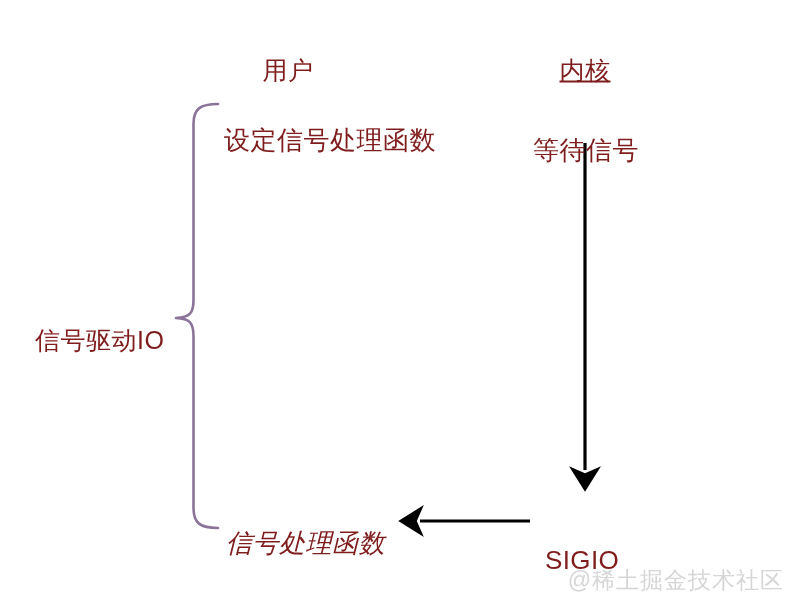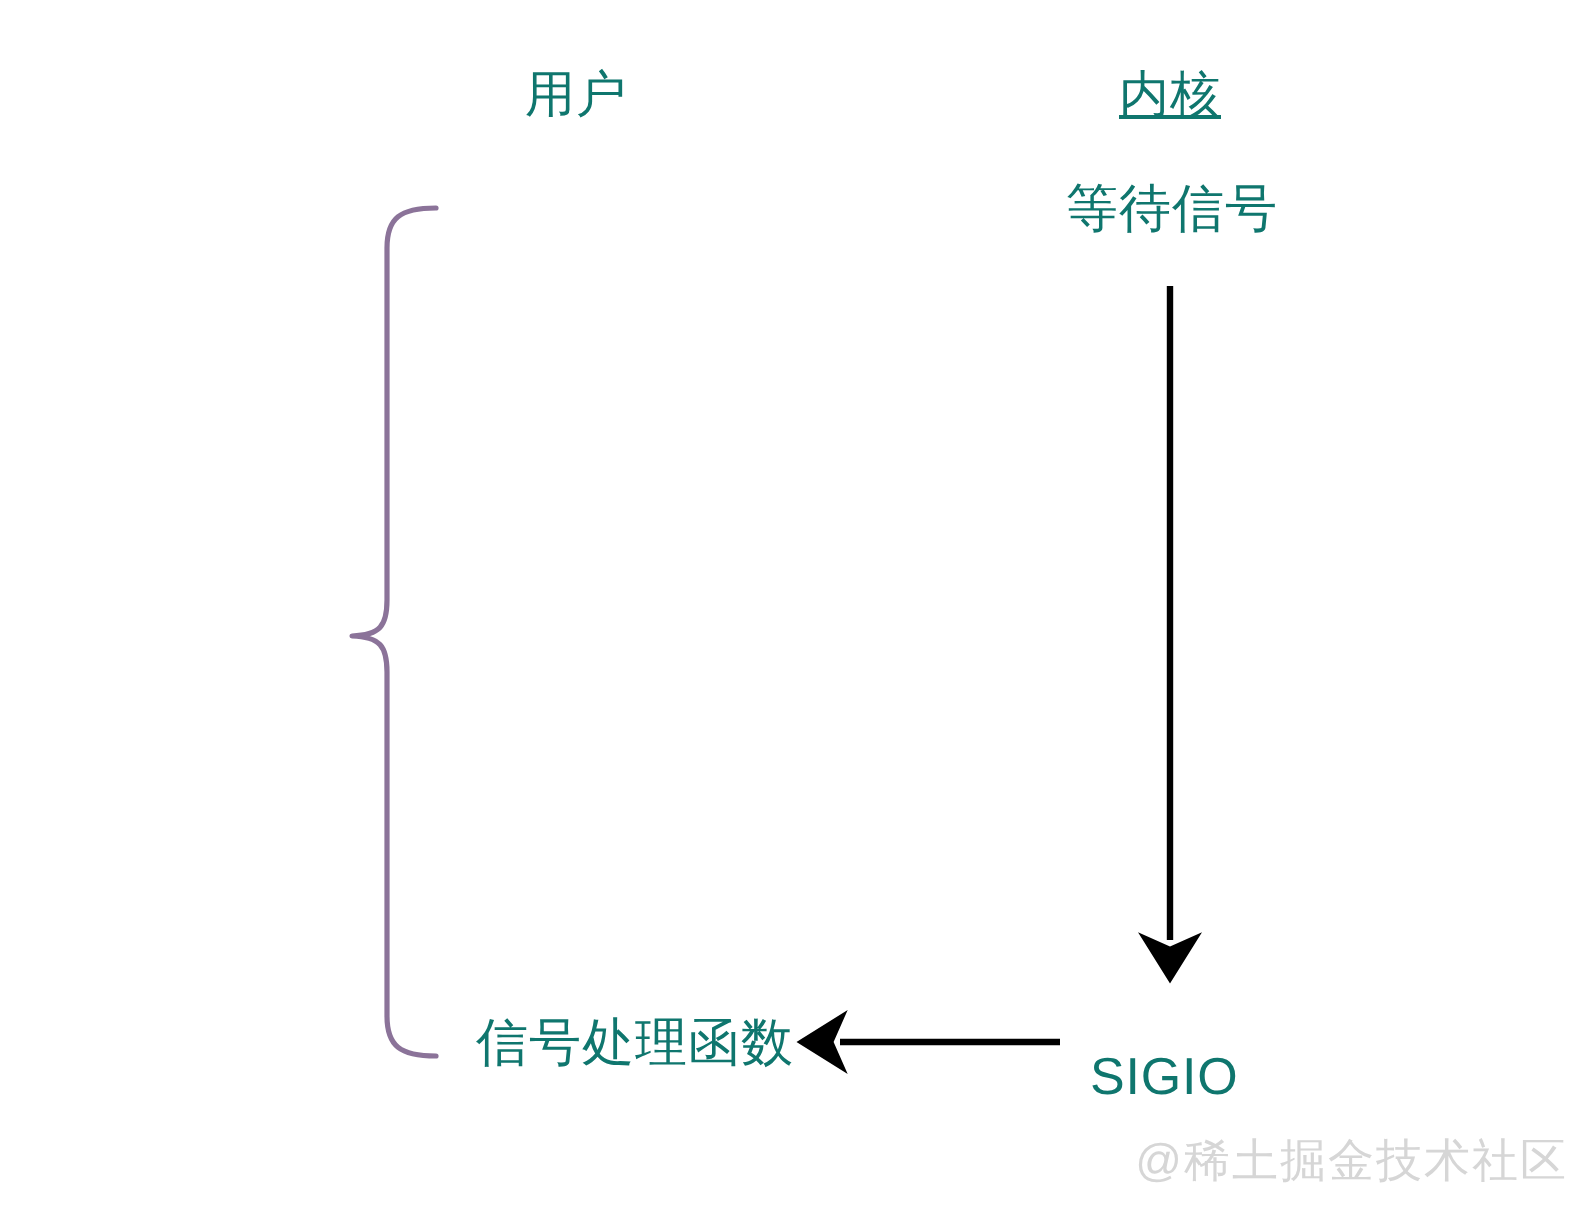--- a/index.html
+++ b/index.html
@@ -15,25 +15,26 @@
     position: relative;
     width: 798px;
     height: 608px;
     background: #ffffff;
     overflow: hidden;
   }
 
   
   .lbl {
     position: absolute;
-    color: #0f766e;
+    color: #7f1d1d;
     white-space: nowrap;
     font-weight: 400;
     letter-spacing: 0.5px;
     line-height: 1;
+    margin-top: 22px;
   }
 
   
   .col-head {
     font-size: 25px;
     transform: translate(-50%, -50%);
   }
 
   
   .step {
@@ -109,23 +110,25 @@
 
     <g>
       <line x1="530" y1="521" x2="420" y2="521" stroke="#000000" stroke-width="3.2" marker-end="url(#arrowhead-left)"></line>
     </g>
   </svg>
 
   <div class="lbl col-head" style="left:288px; top:48px;">用户</div>
 
   <div class="lbl col-head" style="left:585px; top:48px;text-decoration:underline;">内核</div>
 
+  <div class="lbl group-label" style="left:35px; top:318px;">信号驱动IO</div>
 
+  <div class="lbl step" style="left:224px; top:118px;">设定信号处理函数</div>
 
-  <div class="lbl step center-x" style="left:586px; top:104px;">等待信号</div>
+  <div class="lbl step center-x" style="left:586px; top:128px;">等待信号</div>
 
-  <div class="lbl step" style="left:238px; top:521px;">信号处理函数</div>
+  <div class="lbl step" style="left:226px; top:521px;font-style:italic;">信号处理函数</div>
 
   <div class="lbl step latin" style="left:545px; top:538px;">SIGIO</div>
 
   <div class="watermark">@稀土掘金技术社区</div>
 
 </div>
 
 </body></html>

